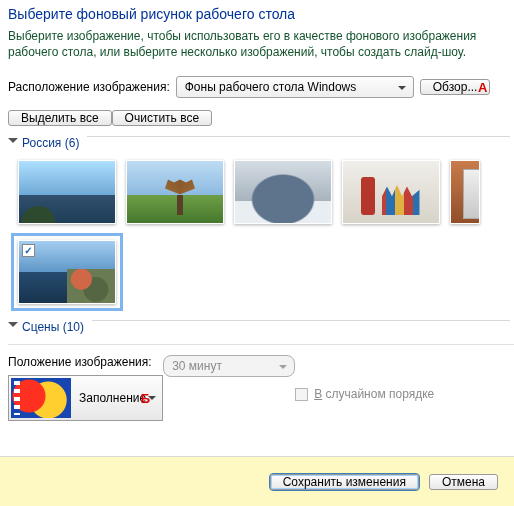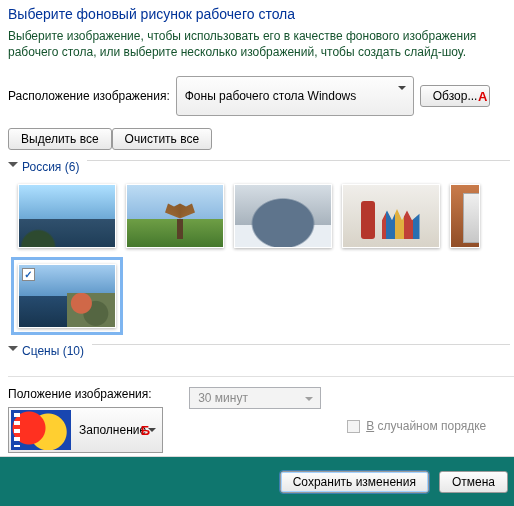--- a/index.html
+++ b/index.html
@@ -18,34 +18,34 @@
     font-weight: normal;
     margin-bottom: 6px;
   }
   .desc { color: #14532d; margin-bottom: 16px; line-height: 1.35; }
   .row { display: flex; align-items: center; gap: 6px; margin-bottom: 12px; }
   .label { color: #000; }
   .select {
     background: linear-gradient(#fdfdfd,#eee);
     border: 1px solid #a0a0a0;
     border-radius: 3px;
-    height: 40px;
+    height: 22px;
     padding: 0 20px 0 8px;
     display: flex; align-items: center;
     position: relative; flex: 0 0 238px;
   }
   .select::after {
     content: ""; position: absolute; right: 7px; top: 9px;
     border: 4px solid transparent; border-top-color: #444;
   }
   .btn {
     background: linear-gradient(#fdfdfd,#e8e8e8);
     border: 1px solid #9a9a9a;
     border-radius: 3px;
-    height: 22px;
+    height: 16px;
     padding: 0 12px;
     display: inline-flex; align-items: center; justify-content: center;
     cursor: pointer;
   }
   .browse-btn { position: relative; }
   .marker-a {
     position: absolute; right: 2px; top: 50%; transform: translateY(-50%);
     color: #d00; font-weight: bold; font-size: 13px;
   }
   .section-row { display: flex; margin-bottom: 10px; }
@@ -91,21 +91,21 @@
   .p4::after{content:"";position:absolute;left:34px;bottom:8px;width:50px;height:32px;
     background:repeating-linear-gradient(90deg,#c04038 0 9px,#2a6fb0 9px 18px,#e0b040 18px 27px);
     clip-path:polygon(10% 100%,10% 40%,20% 10%,30% 40%,40% 5%,50% 40%,60% 10%,70% 40%,85% 20%,85% 100%);}
   .p5{background:linear-gradient(#c97b4a,#914e28);}
   .p5::before{content:"";position:absolute;left:12px;top:8px;width:34px;height:48px;
     background:linear-gradient(#efefef,#c8c8c8);border:1px solid #aaa;}
   .p6{background:linear-gradient(#a4cdf0,#5e97c8 50%,#264b6f 50%,#17344e);}
   .p6::before{content:"";position:absolute;right:0;bottom:0;width:48px;height:34px;
     background:radial-gradient(circle at 30% 30%,#d06848 0 10px,transparent 11px),
                radial-gradient(circle at 60% 60%,#556642 0 12px,transparent 13px),#6a7a52;}
-  .panel-bottom{display:flex;gap:26px;padding:4px 0 18px 0;margin-top:18px;border-top:1px solid #e0e0e0;}
+  .panel-bottom{display:flex;padding:4px 0 18px 0;margin-top:10px;border-top:1px solid #e0e0e0;}
   .col{display:flex;flex-direction:column;gap:6px;padding-top:6px;}
   .pos-select{
     display:flex;align-items:center;gap:8px;
     border:1px solid #9a9a9a;border-radius:0;
     background:linear-gradient(#fdfdfd,#e8e8e8);
     padding:2px;height:46px;position:relative;
   }
   .pos-select .preview{
     width:60px;height:40px;background:#000;position:relative;overflow:hidden;
   }
@@ -114,33 +114,33 @@
                radial-gradient(circle at 62% 55%,#ffcf30 0 18px,transparent 19px),
                linear-gradient(#1846b0,#1846b0);}
   .pos-select .preview::after{content:"";position:absolute;left:3px;top:3px;width:6px;height:34px;
     background:repeating-linear-gradient(#fff 0 4px,transparent 4px 8px);}
   .pos-select .txt{padding-right:14px;}
   .pos-select::after{content:"";position:absolute;right:6px;top:20px;
     border:4px solid transparent;border-top-color:#444;}
   .marker-b{position:absolute;right:12px;top:50%;transform:translateY(-50%);
     color:#d00;font-weight:bold;font-size:13px;}
   .interval-select{
-    background:#f3f3f3;border:1px solid #aeb0b5;border-radius:0;
+    background:#f3f3f3;border:1px solid #aeb0b5;border-radius:8px;
     height:22px;width:132px;color:#8b8b8b;padding:8px 8px;
     display:flex;align-items:center;position:relative;}
   .interval-select::after{content:"";position:absolute;right:7px;top:9px;
     border:4px solid transparent;border-top-color:#a0a0a0;}
   .cbx{display:flex;align-items:center;gap:6px;color:#8b8b8b;margin-top:18px;}
   .cbx .box{width:13px;height:13px;border:1px solid #b5b5b5;background:#f4f4f4;}
   .cbx .u{text-decoration:underline;}
   .footer{
     position:absolute;left:0;right:0;bottom:0;height:50px;
-    background:#0f766e;border-top:1px solid #d9d9d9;
+    background:#fef9c3;border-top:1px solid #d9d9d9;
     display:flex;align-items:center;justify-content:flex-end;gap:10px;
-    padding-right:6px;
+    padding-right:16px;
   }
   .footer .btn.primary{outline:1px solid #3c7fb1;box-shadow:0 0 0 1px #a4d1ff inset;}
 </style>
 </head>
 <body>
 
 <div class="title">Выберите фоновый рисунок рабочего стола</div>
 <div class="desc">Выберите изображение, чтобы использовать его в качестве фонового изображения рабочего стола, или выберите несколько изображений, чтобы создать слайд-шоу.</div>
 
 <div class="row">

